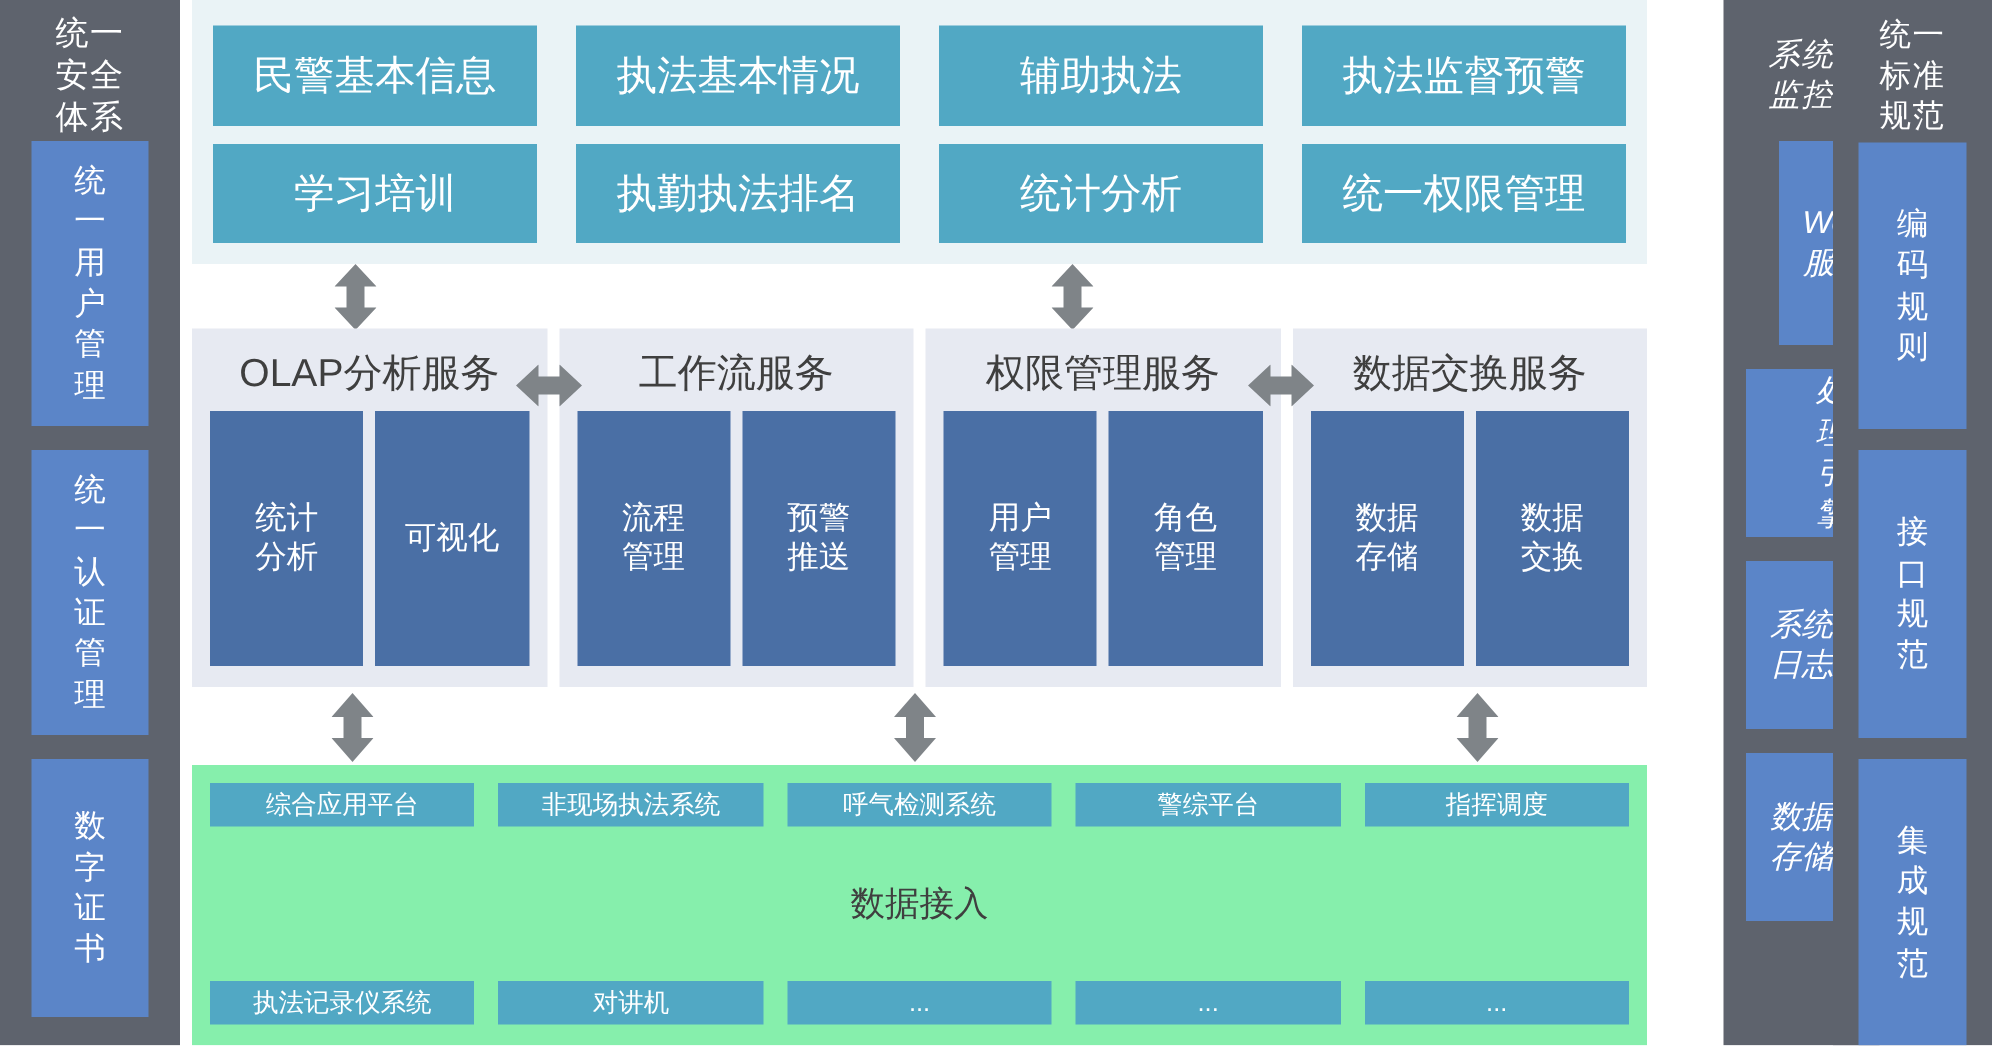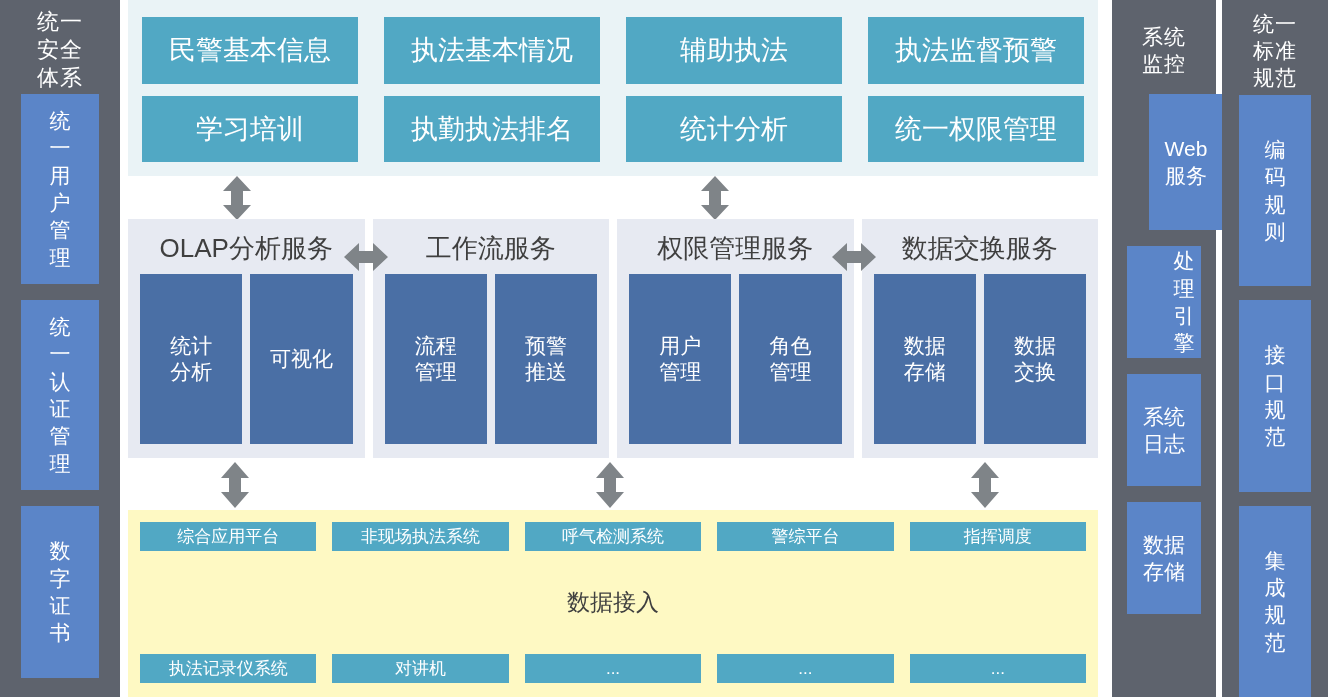--- a/index.html
+++ b/index.html
@@ -51,21 +51,21 @@
     white-space: pre-line;
     box-sizing: border-box;
   }
 
   
   #rail-left { left: 0; width: 120px; }
   #rail-left .rail-title { font-size: 22px; width: 100px; }
   #rail-left .rail-chip { width: 78px; }
 
   
-  #rail-mon { left: 1112px; width: 104px; }
+  #rail-mon { left: 1149px; width: 104px; font-style: italic; }
   #rail-mon .rail-title { font-size: 21px; width: 96px; padding-top: 8px; }
   #rail-mon .rail-chip { width: 74px; }
 
   #rail-std { left: 1222px; width: 106px; }
   #rail-std .rail-title { font-size: 21px; width: 96px; padding-top: 8px; }
   #rail-std .rail-chip { width: 72px; }
 
   
   #main {
     position: absolute;
@@ -149,21 +149,21 @@
     box-sizing: border-box;
   }
 
   
   #data-layer {
     position: absolute;
     left: 0;
     top: 510px;
     width: 970px;
     height: 187px;
-    background: #fef9c3;
+    background: #86efac;
     box-sizing: border-box;
     padding: 12px 12px 14px 12px;
     display: flex;
     flex-direction: column;
     gap: 36px;
   }
   .data-row {
     display: flex;
     gap: 16px;
     height: 50px;

